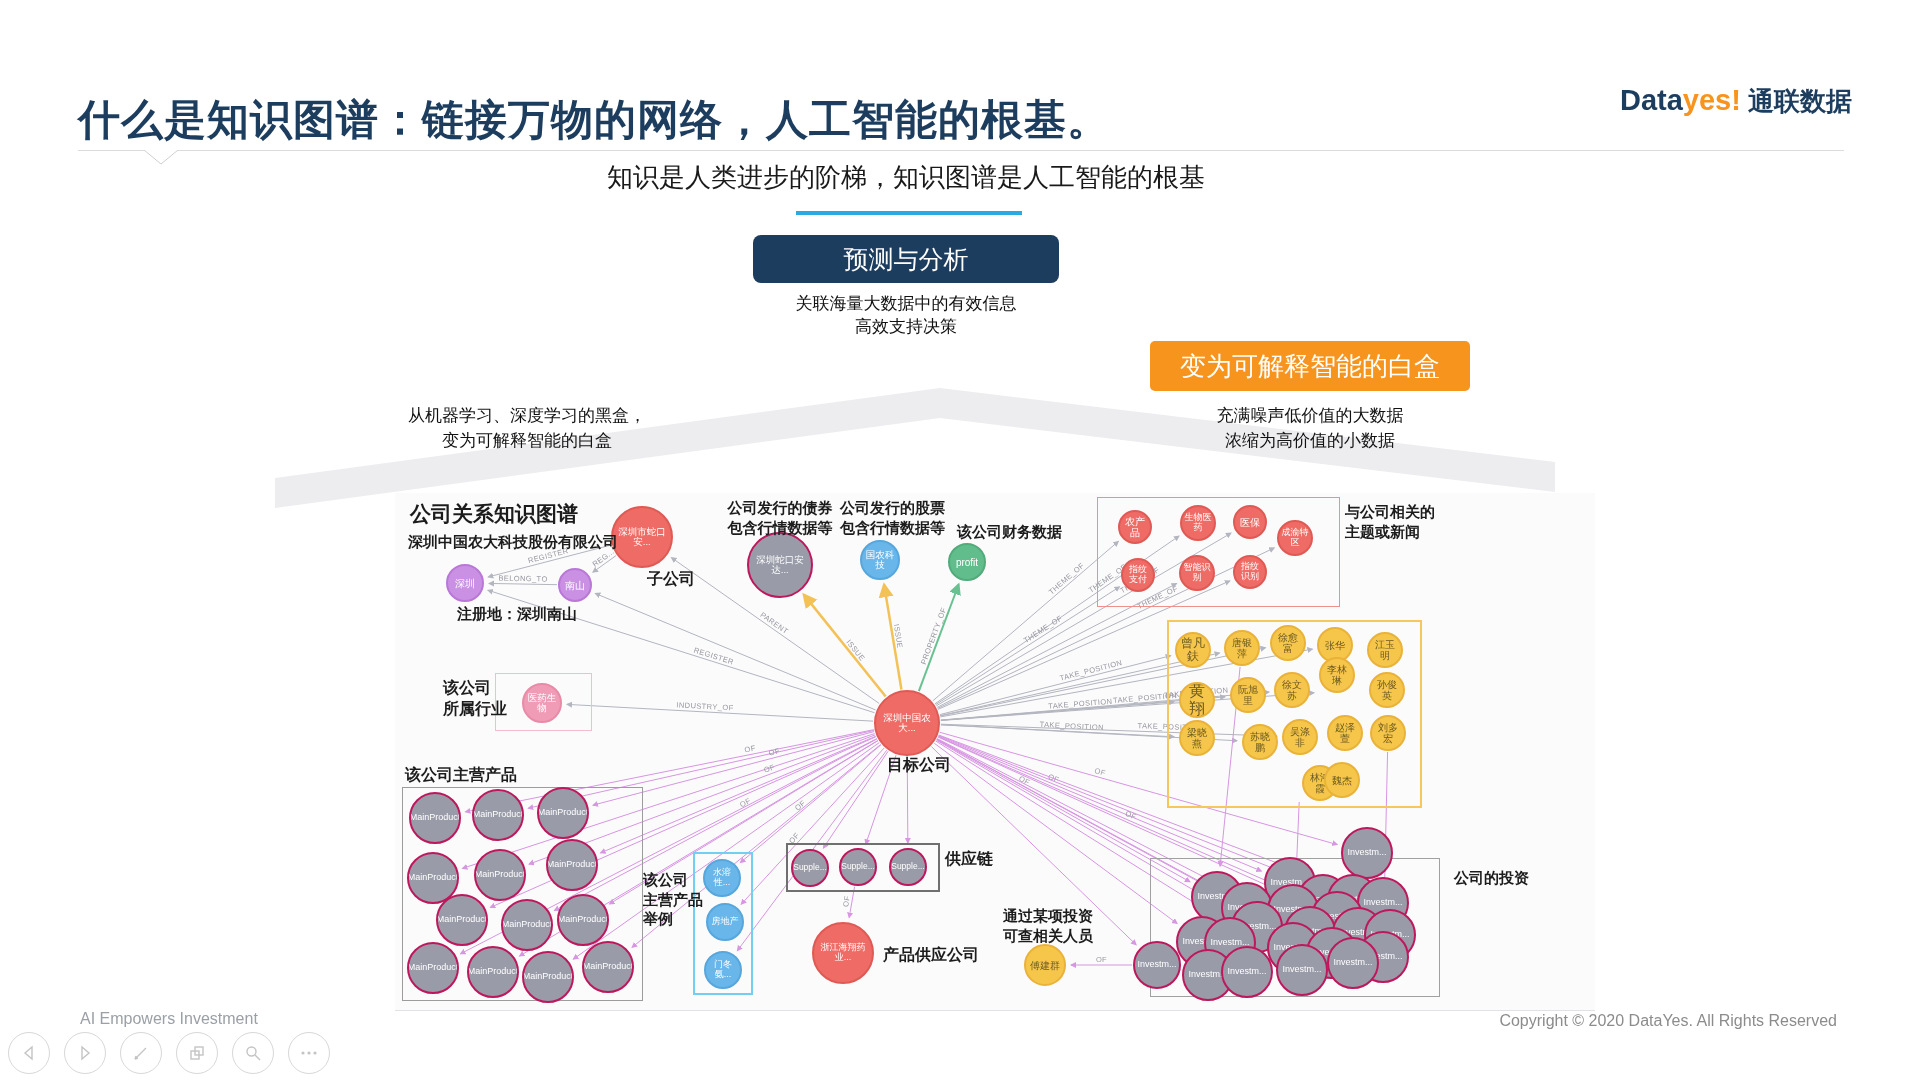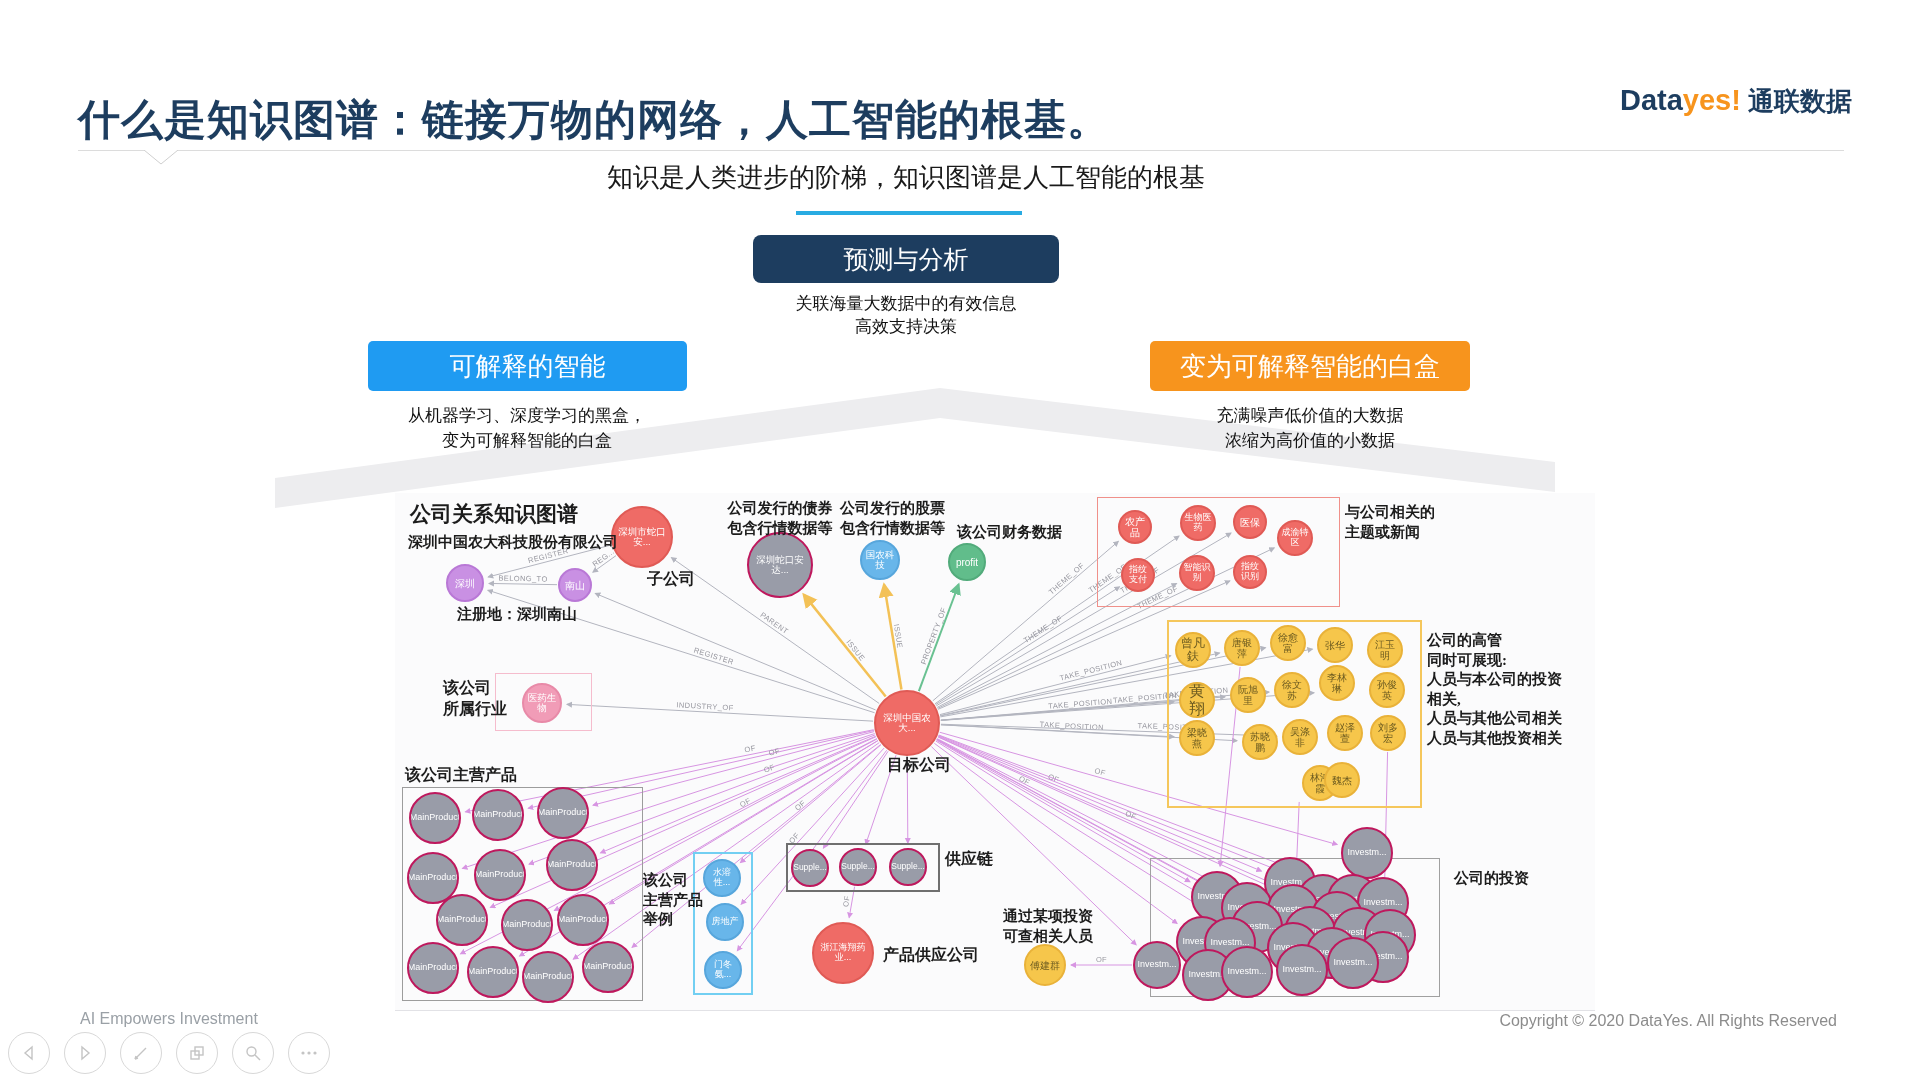--- a/index.html
+++ b/index.html
@@ -66,21 +66,20 @@
   </svg>
   <div class="logo">
     <span class="p1">Data</span><span class="p2">yes!</span><span class="p3">通联数据</span>
   </div>
 
   <div class="subtitle">知识是人类进步的阶梯，知识图谱是人工智能的根基</div>
   <div class="cyanline"></div>
   <div class="navybox">预测与分析</div>
   <div class="cline" style="left:906px;top:292px;">关联海量大数据中的有效信息</div>
   <div class="cline" style="left:906px;top:315px;">高效支持决策</div>
-  <div class="bluebox">可解释的智能</div>
   <div class="cline" style="left:527px;top:404px;">从机器学习、深度学习的黑盒，</div>
   <div class="cline" style="left:527px;top:429px;">变为可解释智能的白盒</div>
   <div class="orangebox">变为可解释智能的白盒</div>
   <div class="cline" style="left:1310px;top:404px;">充满噪声低价值的大数据</div>
   <div class="cline" style="left:1310px;top:429px;">浓缩为高价值的小数据</div>
 
   <div id="graph">
       <svg width="1200" height="517" style="position: absolute; left: 0px; top: 0px; overflow: visible; z-index: 1;">
         <defs>
           <marker id="arr-gray" markerWidth="7" markerHeight="7" refX="5" refY="3" orient="auto">
@@ -216,21 +215,21 @@
       <div class="gnode n-red" style="left: 784px; top: 62px; width: 36px; height: 36px; font-size: 9px;">智能识别</div>
       <div class="gnode n-red" style="left: 838px; top: 62px; width: 34px; height: 34px; font-size: 9px;">指纹识别</div>
       <div class="gnode n-yellow" style="left: 780px; top: 139px; width: 36px; height: 36px; font-size: 12px;">曾凡鈇</div>
       <div class="gnode n-yellow" style="left: 829px; top: 137px; width: 36px; height: 36px; font-size: 10px;">唐银萍</div>
       <div class="gnode n-yellow" style="left: 875px; top: 132px; width: 36px; height: 36px; font-size: 10px;">徐愈富</div>
       <div class="gnode n-yellow" style="left: 922px; top: 134px; width: 36px; height: 36px; font-size: 10px;">张华</div>
       <div class="gnode n-yellow" style="left: 972px; top: 139px; width: 36px; height: 36px; font-size: 10px;">江玉明</div>
       <div class="gnode n-yellow" style="left: 784px; top: 189px; width: 36px; height: 36px; font-size: 16px;">黄翔</div>
       <div class="gnode n-yellow" style="left: 835px; top: 184px; width: 36px; height: 36px; font-size: 10px;">阮旭里</div>
       <div class="gnode n-yellow" style="left: 879px; top: 179px; width: 36px; height: 36px; font-size: 10px;">徐文苏</div>
-      <div class="gnode n-yellow" style="left: 924px; top: 172px; width: 36px; height: 36px; font-size: 10px;">李林琳</div>
+      <div class="gnode n-yellow" style="left: 924px; top: 164px; width: 36px; height: 36px; font-size: 10px;">李林琳</div>
       <div class="gnode n-yellow" style="left: 974px; top: 179px; width: 36px; height: 36px; font-size: 10px;">孙俊英</div>
       <div class="gnode n-yellow" style="left: 784px; top: 227px; width: 36px; height: 36px; font-size: 10px;">梁晓燕</div>
       <div class="gnode n-yellow" style="left: 847px; top: 231px; width: 36px; height: 36px; font-size: 10px;">苏晓鹏</div>
       <div class="gnode n-yellow" style="left: 887px; top: 226px; width: 36px; height: 36px; font-size: 10px;">吴涤非</div>
       <div class="gnode n-yellow" style="left: 932px; top: 222px; width: 36px; height: 36px; font-size: 10px;">赵泽萱</div>
       <div class="gnode n-yellow" style="left: 975px; top: 222px; width: 36px; height: 36px; font-size: 10px;">刘多宏</div>
       <div class="gnode n-yellow" style="left: 887px; top: 272px; width: 36px; height: 36px; font-size: 10px; margin-left: 20px;">林鸿霞</div>
       <div class="gnode n-yellow" style="left: 929px; top: 269px; width: 36px; height: 36px; font-size: 10px;">魏杰</div>
       <div class="gnode n-pink" style="left: 127px; top: 190px; width: 40px; height: 40px; font-size: 9.5px;">医药生物</div>
       <div class="gnode n-red" style="left: 479px; top: 197px; width: 66px; height: 66px; font-size: 9.5px;">深圳中国农大...</div>
@@ -282,26 +281,20 @@
       <div class="glabel" style="left: 13px; top: 40px; font-size: 15px;">深圳中国农大科技股份有限公司</div>
       <div class="glabel" style="left: 62px; top: 112px; font-size: 15px;">注册地：深圳南山</div>
       <div class="glabel" style="left: 252px; top: 76px; font-size: 16px;">子公司</div>
       <div class="glabel" style="left: 330px; top: 6px; font-size: 15px; width: 110px; text-align: center;">公司发行的债券
 包含行情数据等</div>
       <div class="glabel" style="left: 440px; top: 6px; font-size: 15px; width: 115px; text-align: center;">公司发行的股票
 包含行情数据等</div>
       <div class="glabel" style="left: 562px; top: 30px; font-size: 15px;">该公司财务数据</div>
       <div class="glabel" style="left: 950px; top: 10px; font-size: 15px;">与公司相关的
 主题或新闻</div>
-      <div class="glabel" style="left: 1032px; top: 138px; font-size: 15px;">公司的高管
-同时可展现:
-人员与本公司的投资
-相关,
-人员与其他公司相关
-人员与其他投资相关</div>
       <div class="glabel" style="left: 48px; top: 185px; font-size: 16px;">该公司
 所属行业</div>
       <div class="glabel" style="left: 492px; top: 262px; font-size: 16px;">目标公司</div>
       <div class="glabel" style="left: 10px; top: 272px; font-size: 16px;">该公司主营产品</div>
       <div class="glabel" style="left: 248px; top: 378px; font-size: 15px;">该公司
 主营产品
 举例</div>
       <div class="glabel" style="left: 550px; top: 356px; font-size: 16px;">供应链</div>
       <div class="glabel" style="left: 488px; top: 452px; font-size: 16px;">产品供应公司</div>
       <div class="glabel" style="left: 608px; top: 414px; font-size: 15px;">通过某项投资

